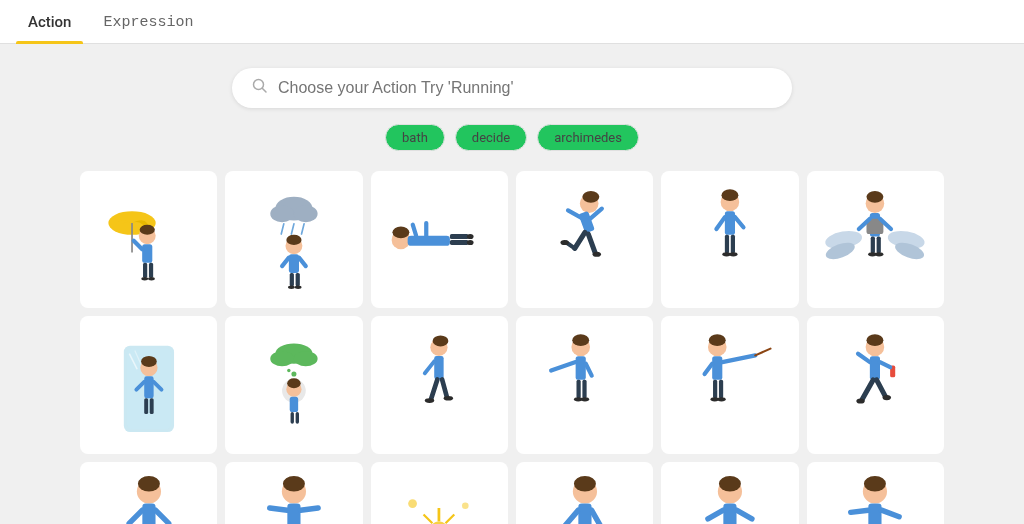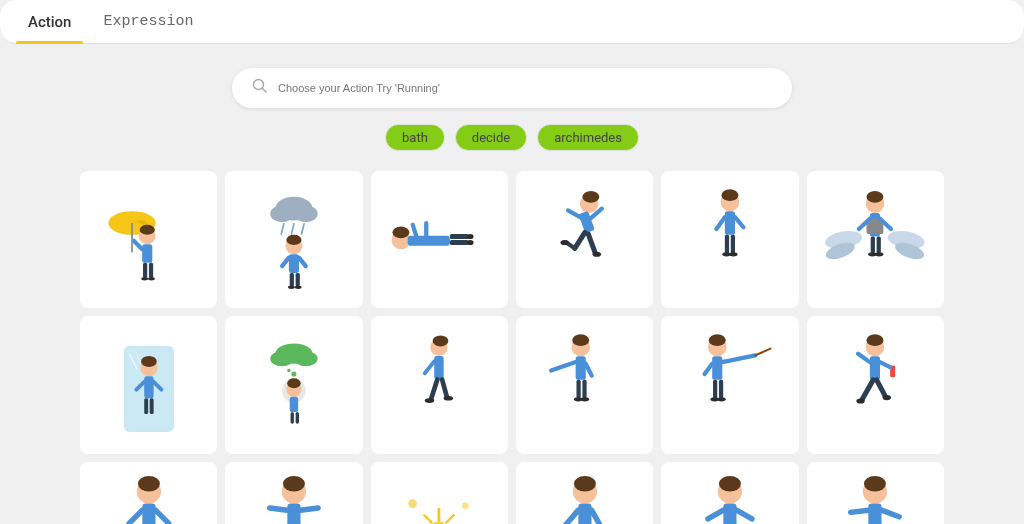--- a/index.html
+++ b/index.html
@@ -8,25 +8,23 @@
       background: #f0f0f0;
       width: 1024px;
       height: 524px;
       overflow: hidden;
     }
 
     
     .tab-bar {
       background: #ffffff;
       display: flex;
-      align-items: center;
       padding: 0 16px;
       height: 44px;
       border-bottom: 1px solid #e0e0e0;
-      border-radius: 17px;
     }
     .tab-item {
       padding: 0 12px;
       height: 44px;
       display: flex;
       align-items: center;
       font-size: 15px;
       color: #333;
       cursor: pointer;
       position: relative;
@@ -75,35 +73,35 @@
       box-shadow: 0 1px 4px rgba(0,0,0,0.1);
     }
     .search-icon-wrap {
       color: #aaa;
       margin-right: 10px;
       font-size: 16px;
     }
     .search-input {
       border: none;
       outline: none;
-      font-size: 11px;
+      font-size: 16px;
       color: #aaa;
       background: transparent;
       width: 100%;
     }
 
     
     .tags-container {
       display: flex;
       justify-content: center;
       gap: 10px;
       margin-bottom: 20px;
     }
     .tag-pill {
-      background: #84cc16;
+      background: #22c55e;
       border-radius: 20px;
       padding: 5px 16px;
       font-size: 13px;
       color: #444;
       cursor: pointer;
       border: 1px solid #e0e0e0;
     }
 
     
     .grid {

